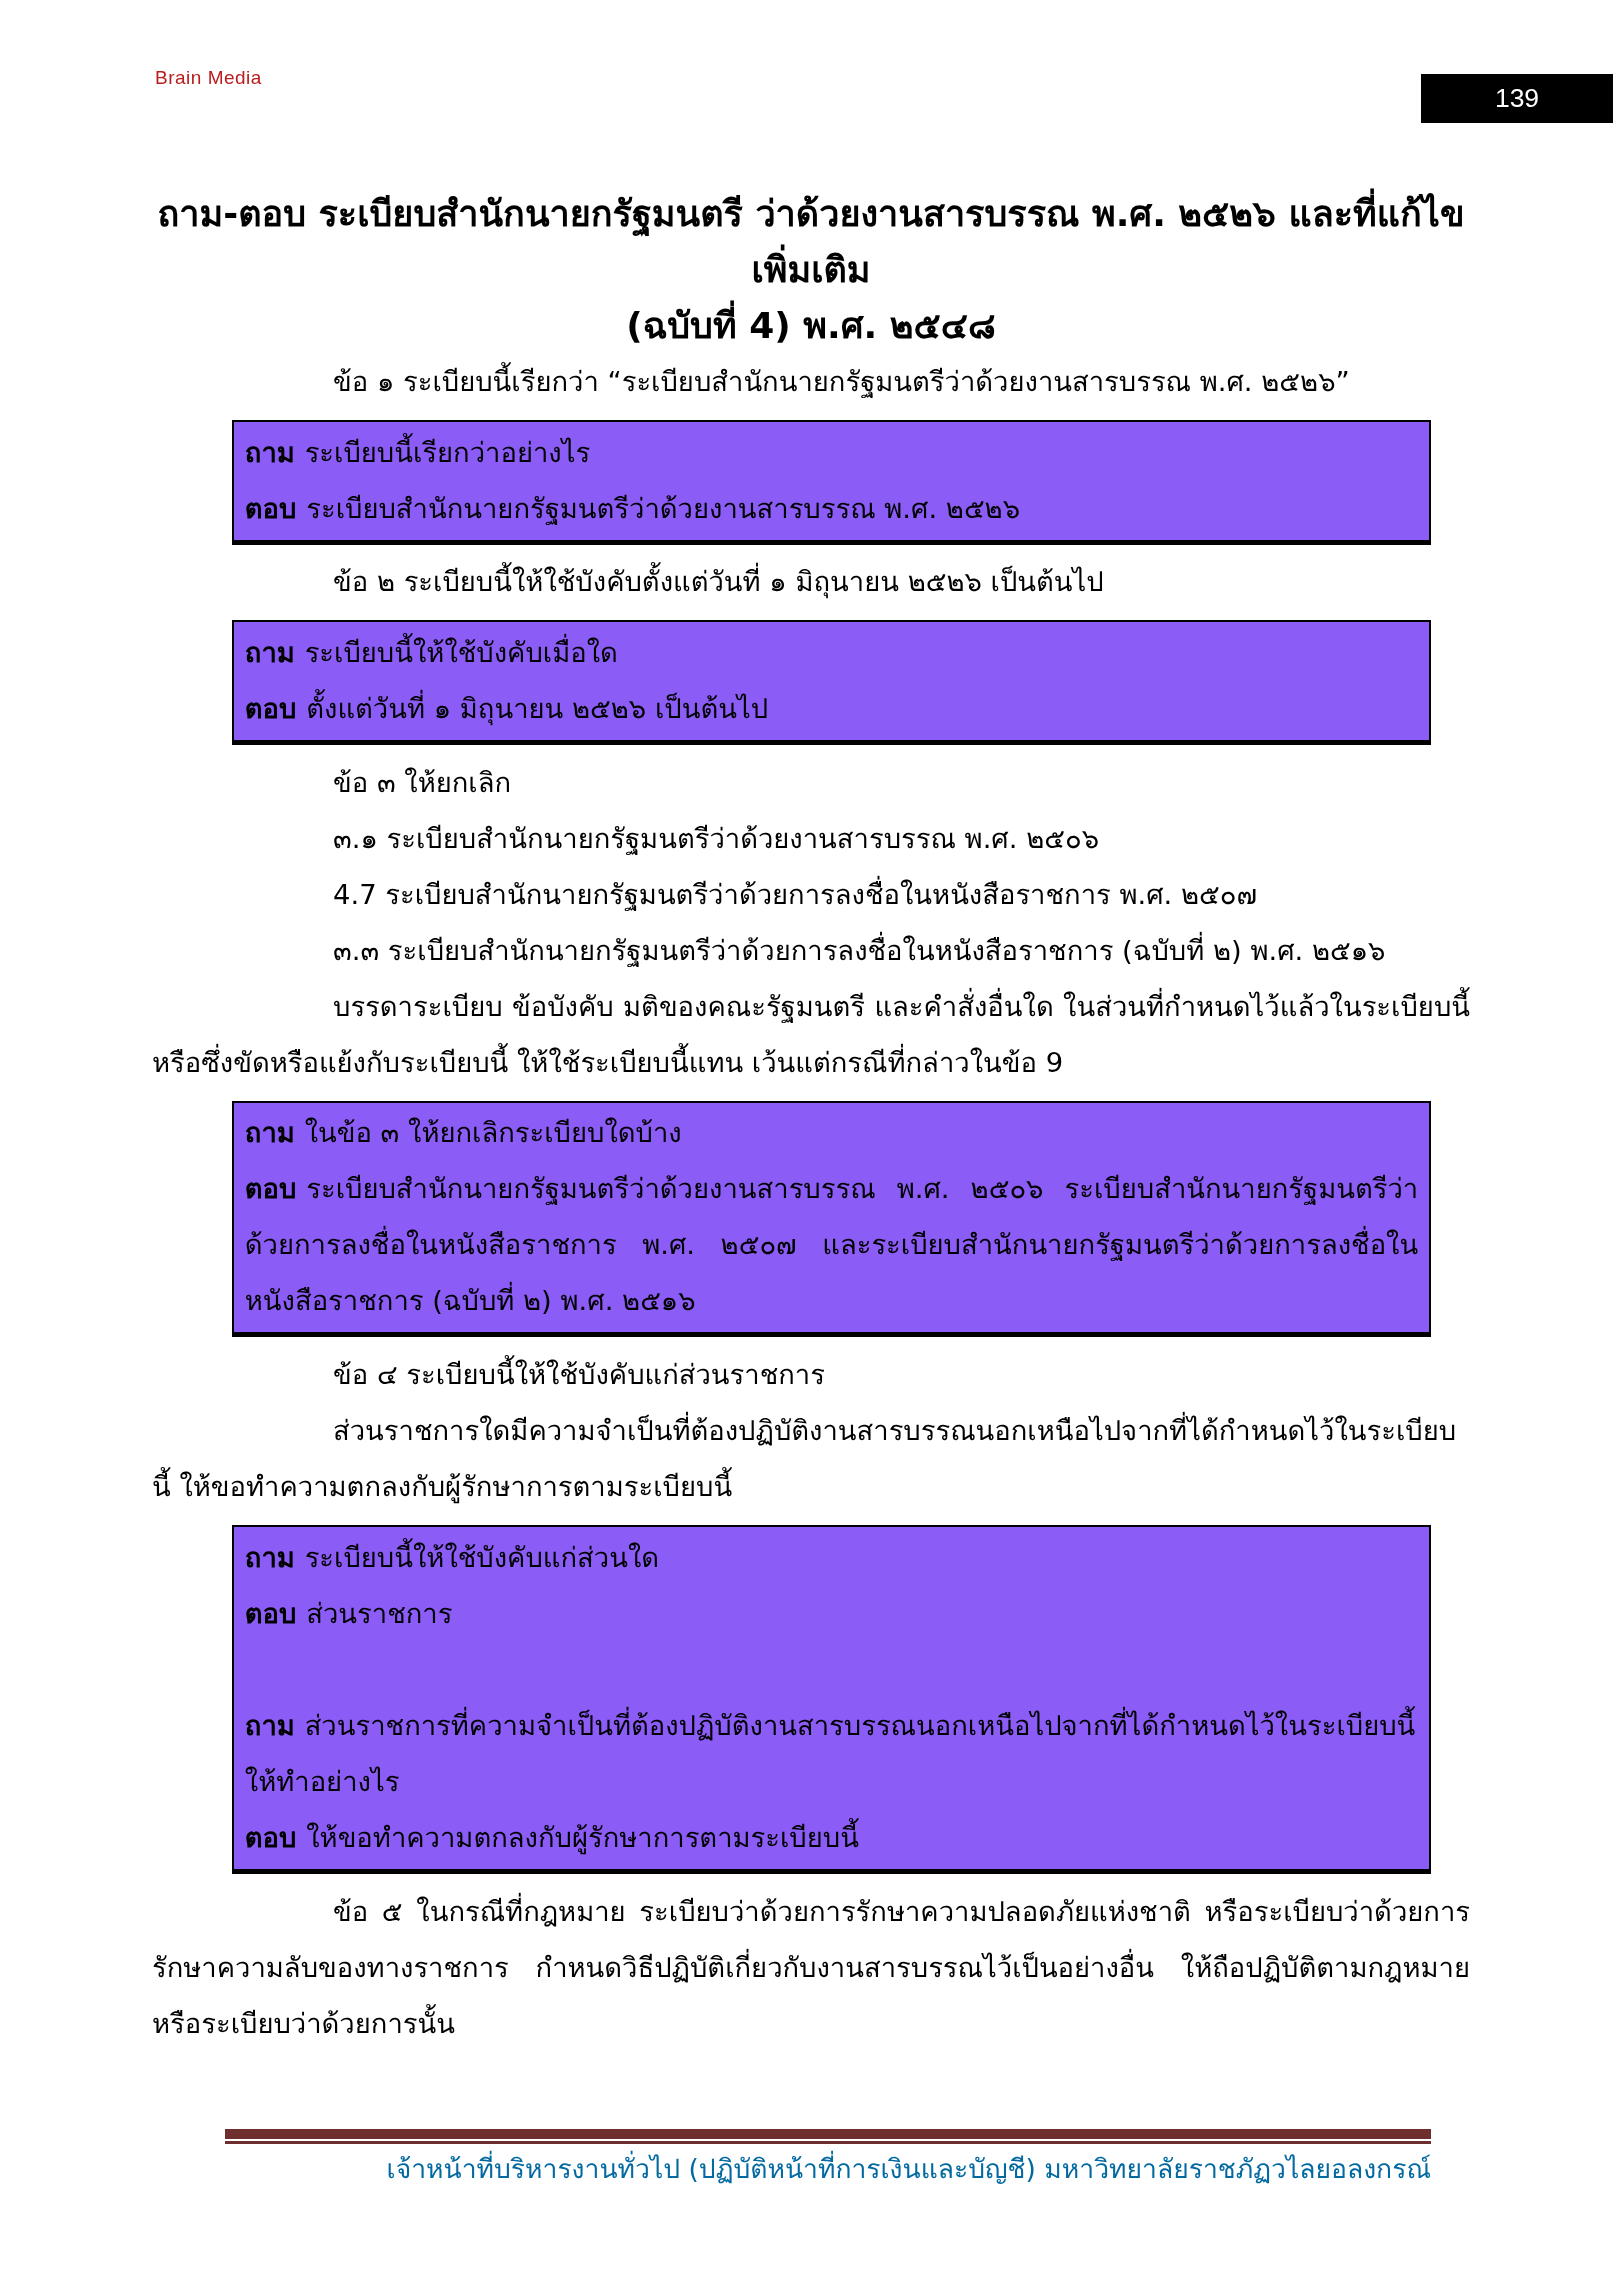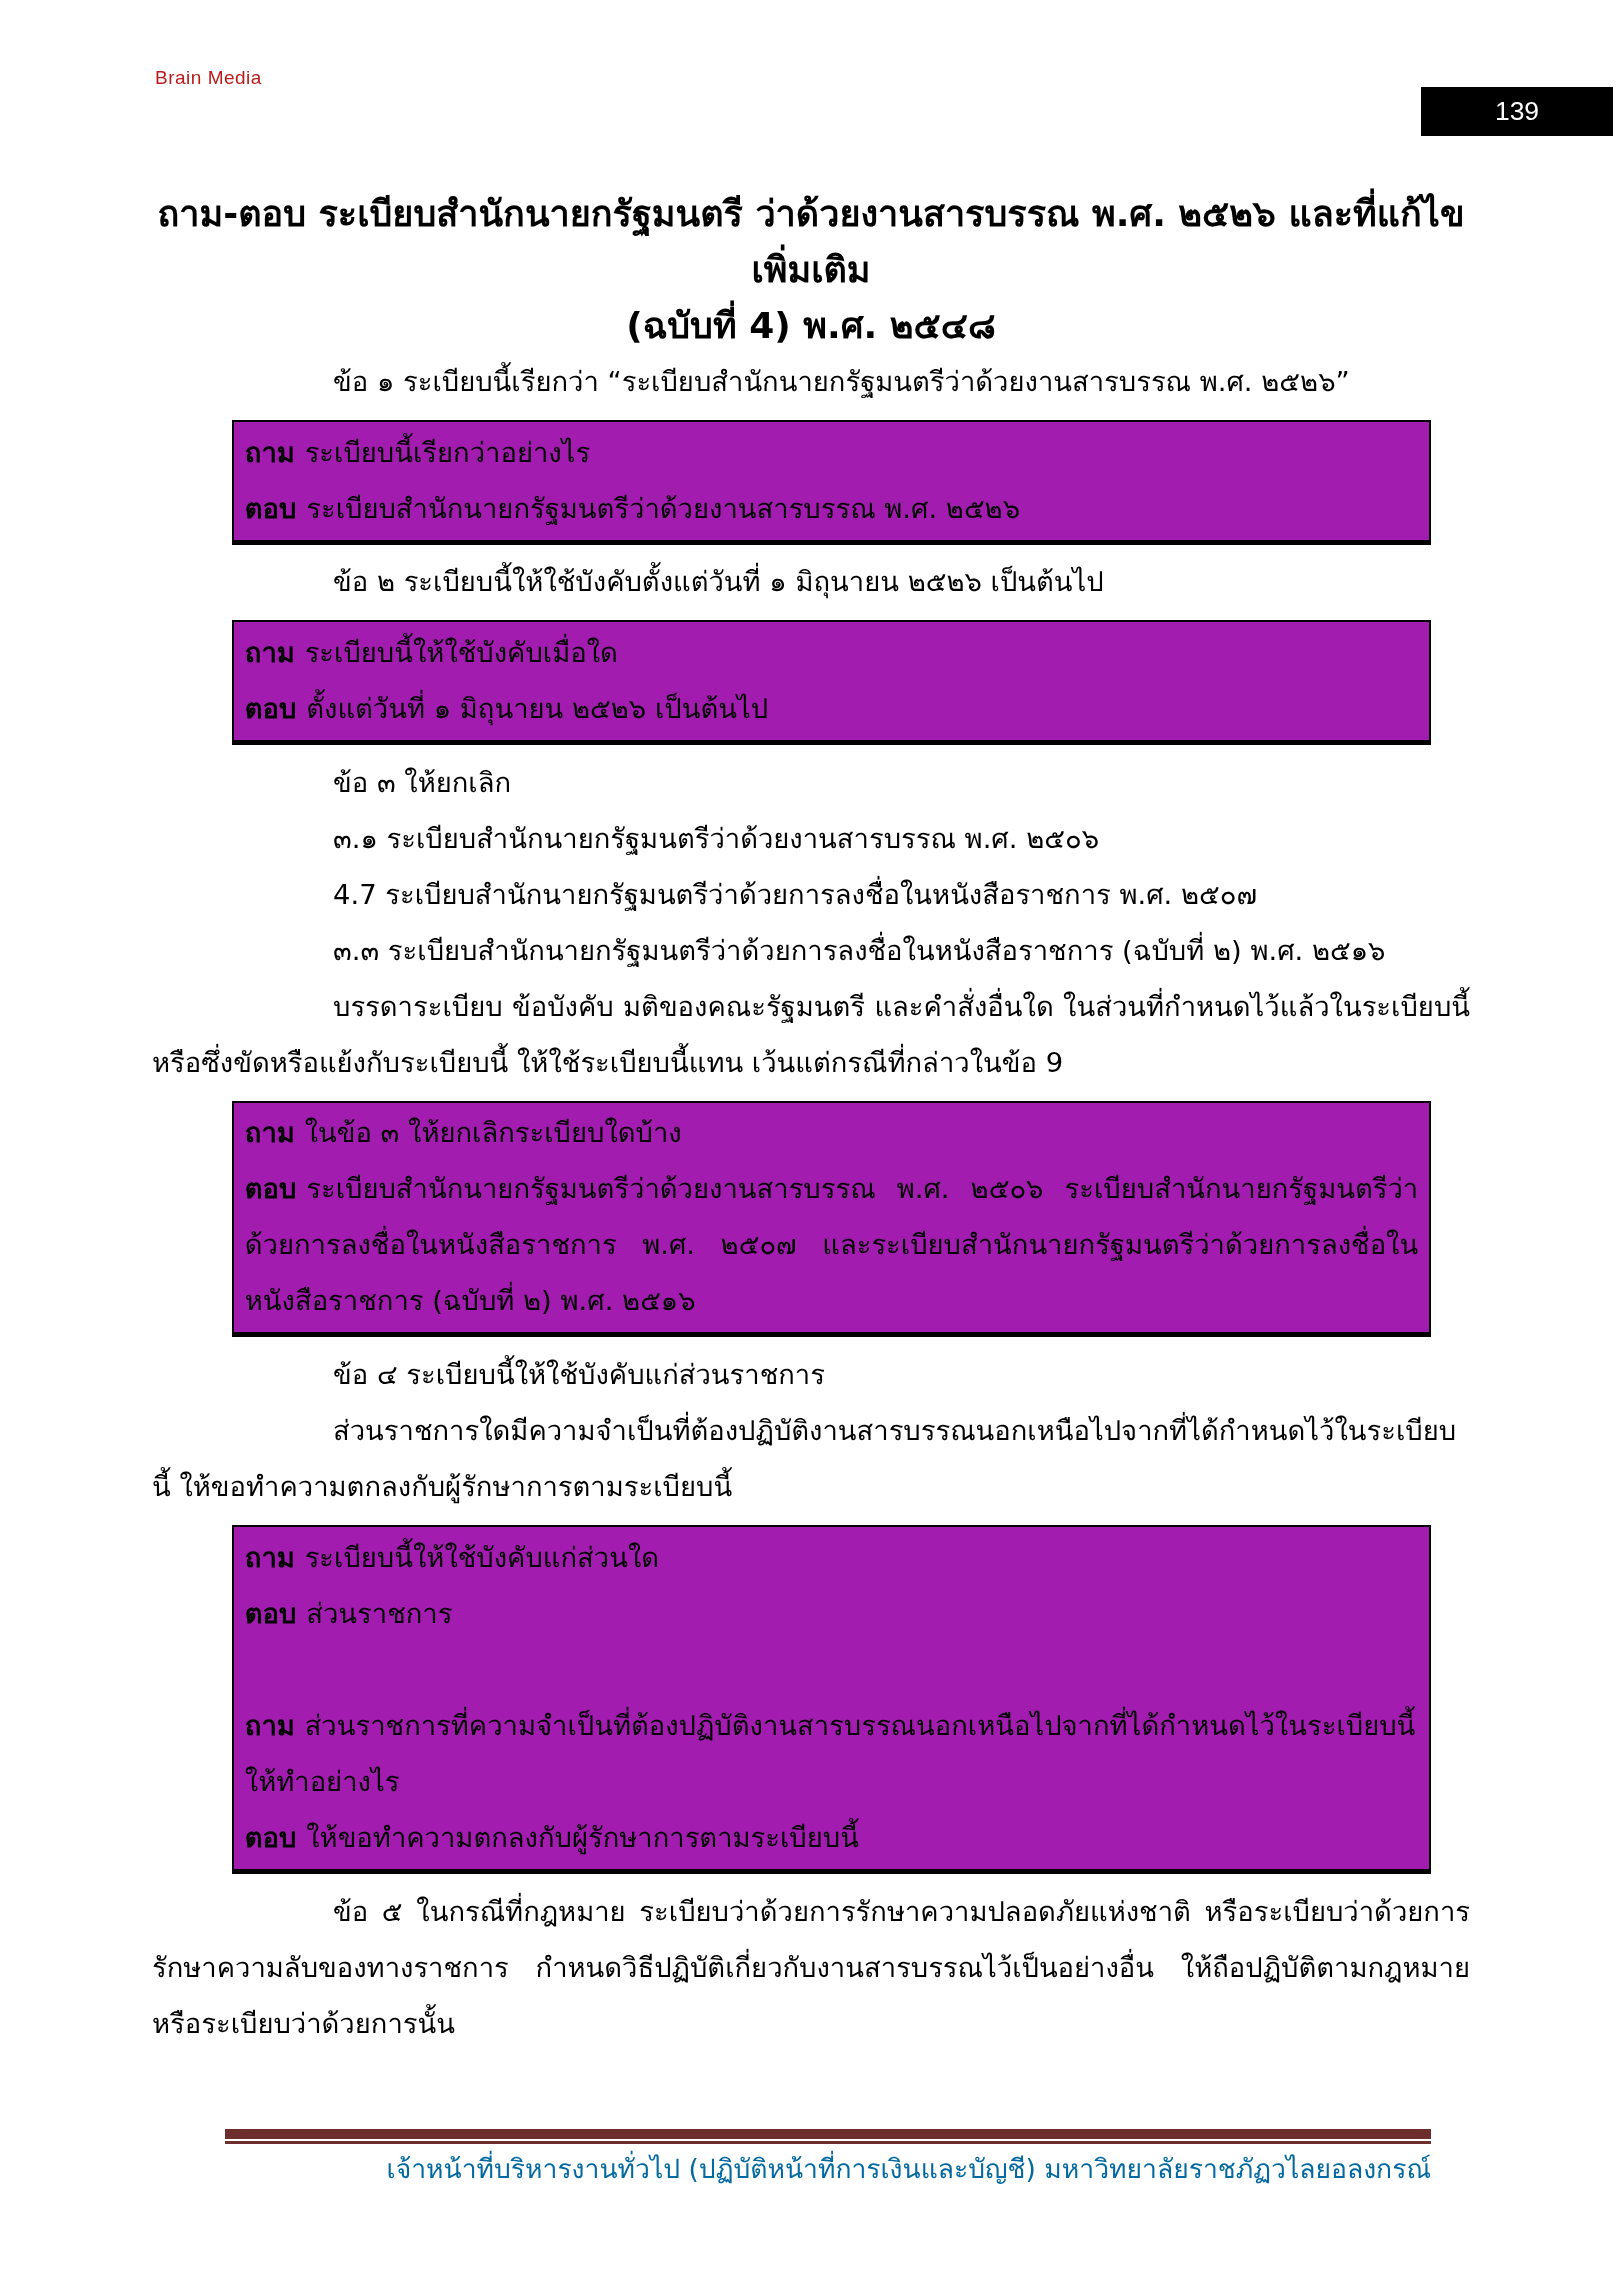--- a/index.html
+++ b/index.html
@@ -19,21 +19,21 @@
     left: 155px;
     top: 67px;
     font-family: "Liberation Sans", sans-serif;
     font-size: 19px;
     color: #b91c1c;
     letter-spacing: 0.5px;
   }
   .page-number {
     position: absolute;
     left: 1421px;
-    top: 87px;
+    top: 74px;
     width: 192px;
     height: 49px;
     background: #000000;
     color: #ffffff;
     font-family: "Liberation Sans", sans-serif;
     font-size: 26.5px;
     display: flex;
     align-items: center;
     justify-content: center;
   }
@@ -57,21 +57,21 @@
   
   .qa-box {
     box-sizing: border-box;
     width: 1199px;
     margin-left: 80px;
     margin-top: 9.8px;
     margin-bottom: 9.8px;
     border: 2.9px solid #000000;
     border-bottom-width: 5.9px;
     padding: 2.9px 10.8px;
-    background: #a21caf;
+    background: #8b5cf6;
   }
   .qa-label {
     font-weight: bold;
     margin-right: 9.8px;
   }
   .qa-gap-above { margin-top: 56px !important; }
   
   .footer {
     position: absolute;
     left: 225px;

